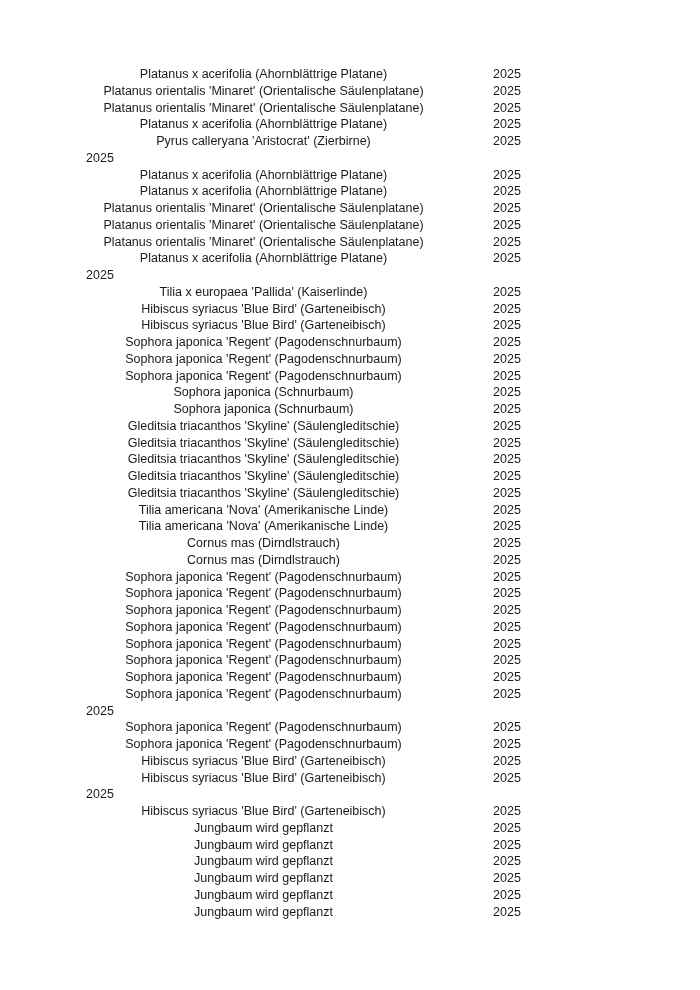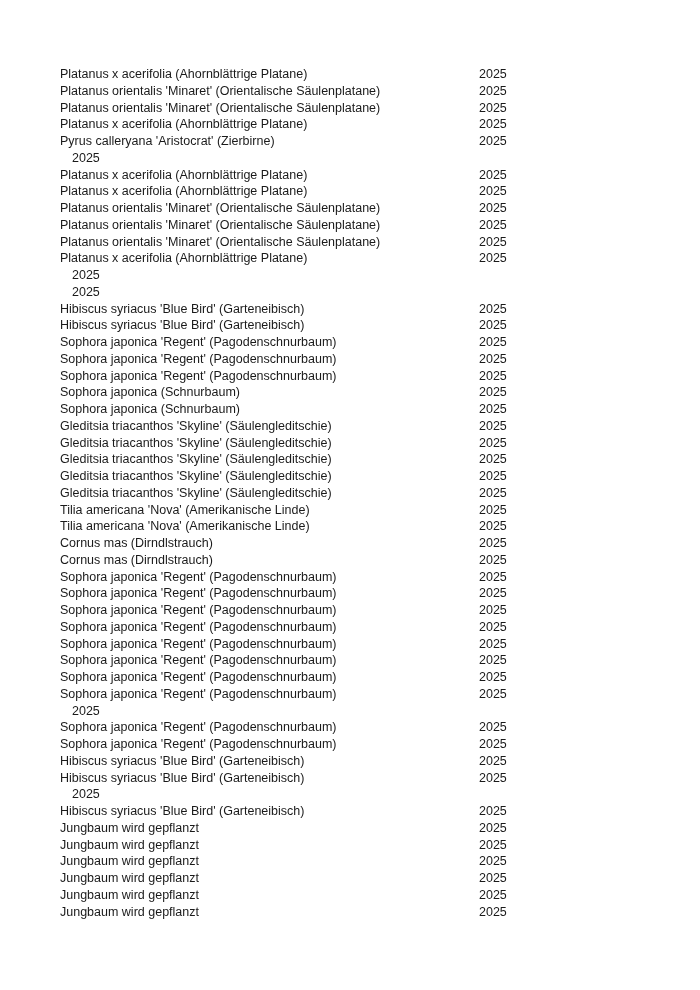--- a/index.html
+++ b/index.html
@@ -13,36 +13,36 @@
     font-family: "Liberation Sans", sans-serif;
     color: #1a1a1a;
     overflow: hidden;
     position: relative;
   }
   .tree-list {
     position: absolute;
     top: 66px;
     left: 60px;
     width: 600px;
+    text-align: center;
   }
   .row {
     display: flex;
     align-items: center;
     height: 16.75px;
     font-size: 12.5px;
     line-height: 16.75px;
     white-space: nowrap;
   }
   .tree-name {
     width: 407px;
     overflow: hidden;
   }
   .tree-year {
     width: 80px;
-    margin-left: 12px;
   }
 </style>
 </head>
 <body>
 
 <div class="tree-list" id="tree-list">
   <div class="row">
     <span class="tree-name">Platanus x acerifolia (Ahornblättrige Platane)</span>
     <span class="tree-year">2025</span>
   </div>
@@ -99,20 +99,21 @@
   <div class="row">
     <span class="tree-name">Platanus x acerifolia (Ahornblättrige Platane)</span>
     <span class="tree-year">2025</span>
   </div>
 
   <div class="row">
     <span class="tree-year">2025</span>
   </div>
 
   <div class="row">
+    <span class="tree-name">Tilia x europaea 'Pallida' (Kaiserlinde)</span>
     <span class="tree-year">2025</span>
   </div>
 
   <div class="row">
     <span class="tree-name">Hibiscus syriacus 'Blue Bird' (Garteneibisch)</span>
     <span class="tree-year">2025</span>
   </div>
 
   <div class="row">
     <span class="tree-name">Hibiscus syriacus 'Blue Bird' (Garteneibisch)</span>

